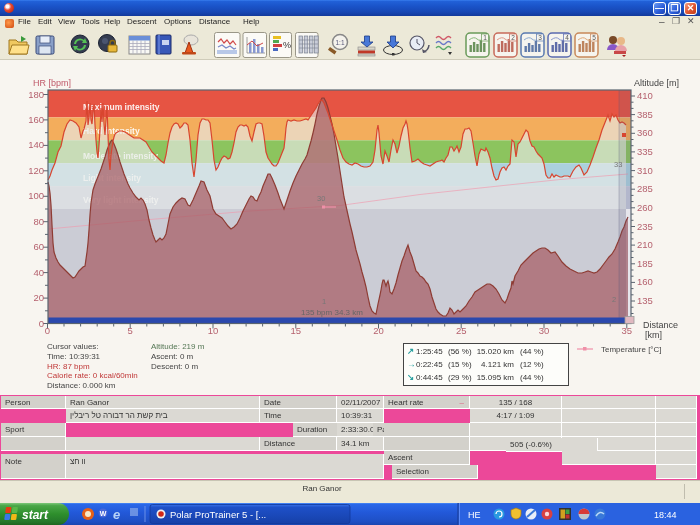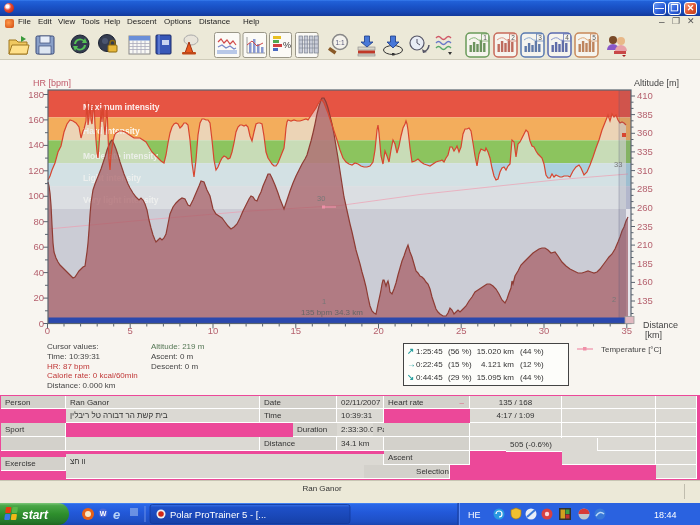--- a/index.html
+++ b/index.html
@@ -342,26 +342,27 @@
 <div class="cell val" style="left:562px;top:13.8px;width:94px;height:14.1px;"></div>
 <div class="cell val" style="left:656px;top:13.8px;width:41px;height:14.1px;"></div>
 <div class="cell lab" style="left:384px;top:27.9px;width:86px;height:14.2px;"></div>
 <div class="cell val" style="left:470px;top:27.9px;width:92px;height:14.2px;"></div>
 <div class="cell val" style="left:562px;top:27.9px;width:94px;height:14.2px;"></div>
 <div class="cell val" style="left:656px;top:27.9px;width:41px;height:14.2px;"></div>
 <div class="cell lab" style="left:384px;top:42.1px;width:86px;height:14.2px;"></div>
 <div class="cell val" style="left:470px;top:42.1px;width:92px;height:14.2px;"></div>
 <div class="cell val" style="left:562px;top:42.1px;width:94px;height:14.2px;"></div>
 <div class="cell val" style="left:656px;top:42.1px;width:41px;height:14.2px;"></div>
+<div class="cell lab" style="left:1px;top:59.4px;width:65px;height:25.1px;line-height:11px;padding-top:2px">Note</div>
 <div class="cell val" style="left:66px;top:59.4px;width:318px;height:25.1px;line-height:11px;padding-top:2px">חצ ll</div>
 <div class="cell lab" style="left:384px;top:56.3px;width:86px;height:14.1px;">Ascent</div>
 <div class="cell val" style="left:470px;top:43px;width:92px;height:14.1px;margin-left:36px;">505 (-0.6%)</div>
 <div class="cell val" style="left:562px;top:56.3px;width:94px;height:14.1px;"></div>
 <div class="cell val" style="left:656px;top:56.3px;width:41px;height:14.1px;"></div>
-<div class="cell lab" style="left:364px;top:70.4px;width:86px;height:14.1px;text-align:right;">Selection</div>
+<div class="cell lab" style="left:392px;top:70.4px;width:86px;height:14.1px;">Selection</div>
 <div class="cell val" style="left:656px;top:70.4px;width:41px;height:14.1px;"></div>
   </div>
 <div id="statusbar">
   <div class="abs" style="left:0;top:0px;width:700px;height:1px;background:#c8c5b4"></div>
     <div class="abs" style="left:684px;top:4px;width:1px;height:15px;background:#c0bdae"></div>
   <div class="abs" style="left:0;top:4px;width:644px;text-align:center;font-size:8px;color:#333">Ran Ganor</div>
 </div>
 <div id="taskbar"><svg width="700" height="22" viewBox="0 0 700 22" xmlns="http://www.w3.org/2000/svg" font-family="Liberation Sans, sans-serif">
       <defs>
         <linearGradient id="sg" x1="0" y1="0" x2="0" y2="1">

